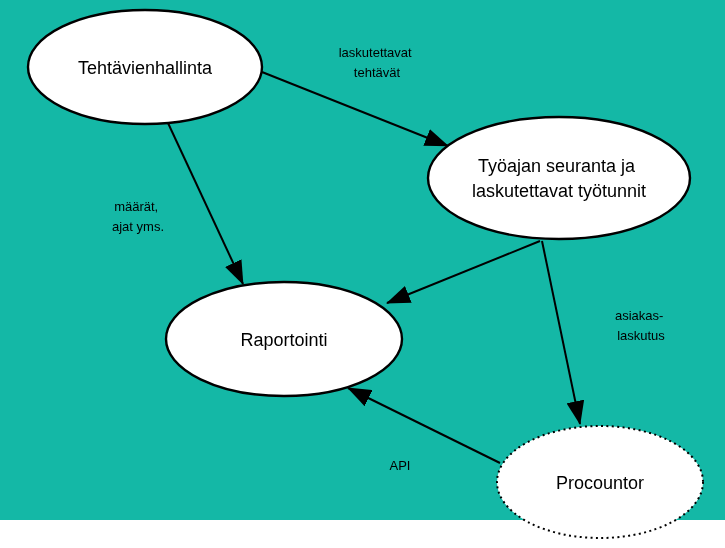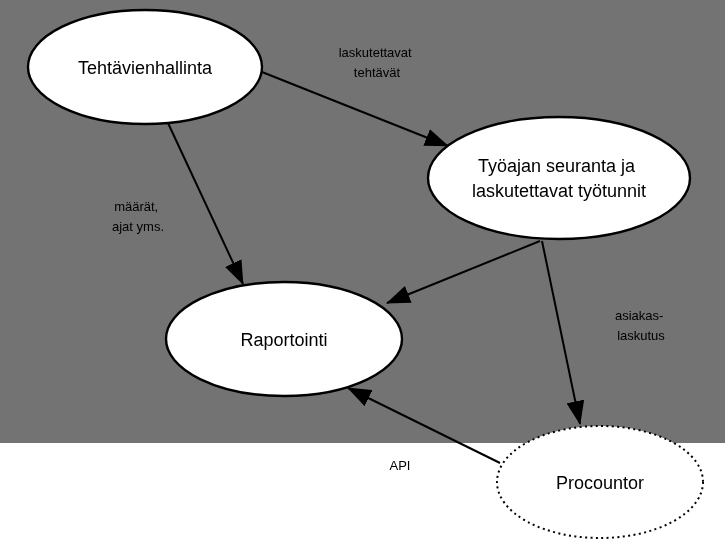--- a/index.html
+++ b/index.html
@@ -7,22 +7,22 @@
     padding: 0;
     width: 725px;
     height: 548px;
     background: #ffffff;
     overflow: hidden;
     font-family: "Liberation Sans", sans-serif;
   }
   .stage {
     position: relative;
     width: 725px;
-    height: 443px;
-    background: #737373;
+    height: 520px;
+    background: #14b8a6;
     text-align: center;
   }
   svg { display: block; }
   .node-ellipse {
     fill: #ffffff;
     stroke: #000000;
     stroke-width: 2.4;
   }
   .node-ellipse.dotted {
     stroke-width: 2;

